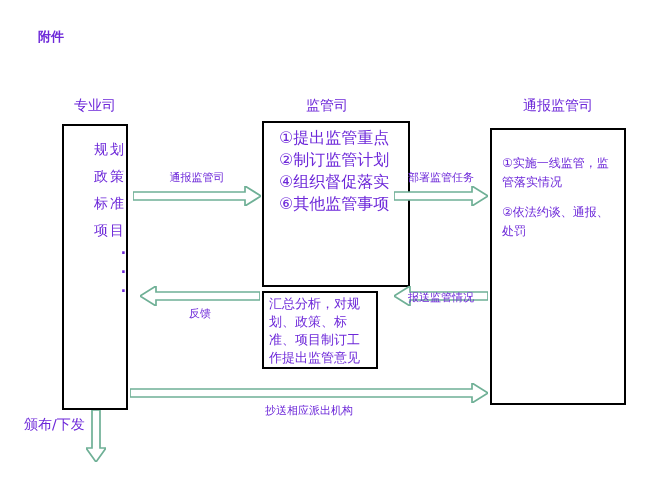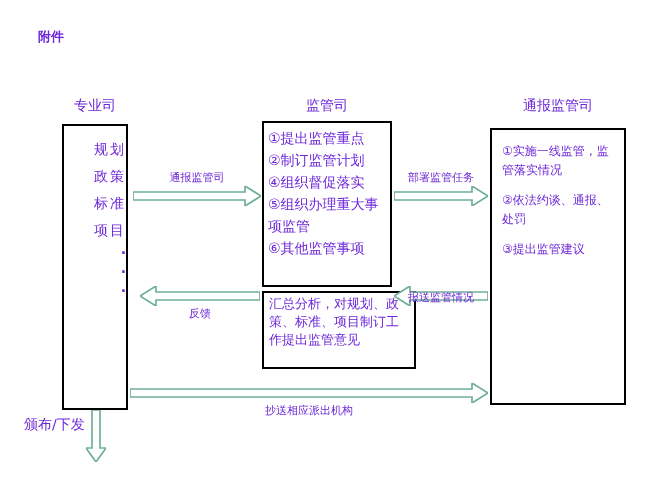--- a/index.html
+++ b/index.html
@@ -12,23 +12,23 @@
   .col-header { position:absolute; top:97px; text-align:center; font-size:14px; }
   .hdr-left { left:62px; width:66px; }
   .hdr-mid { left:262px; width:130px; }
   .hdr-right { left:490px; width:136px; }
 
   .box { position:absolute; border:2px solid #000; background:#fff; box-sizing:border-box; }
   .left-box { left:62px; top:124px; width:66px; height:286px; display:flex; flex-direction:column; align-items:flex-end; padding-top:10px; }
   .left-box .vline { font-size:14px; line-height:27px; letter-spacing:2px; }
   .left-box .vdot  { font-size:14px; line-height:19px; font-weight:700; }
 
-  .middle-box { left:262px; top:121px; width:130px; height:166px; padding:4px 4px; font-size:14px; line-height:22px; }
-  .summary-box { left:262px; top:291px; width:154px; height:78px; padding:2px 5px; font-size:13px; line-height:18px; }
-  .right-box { left:490px; top:128px; width:136px; height:277px; padding:12px 10px; font-size:12px; line-height:19px; }
+  .middle-box { left:262px; top:121px; width:148px; height:166px; padding:4px 15px; font-size:16px; line-height:22px; }
+  .summary-box { left:262px; top:291px; width:116px; height:78px; padding:2px 5px; font-size:13px; line-height:18px; }
+  .right-box { left:490px; top:128px; width:136px; height:277px; padding:24px 10px; font-size:12px; line-height:19px; }
   .right-box .r-item { margin-bottom:11px; }
 
   .arrow { position:absolute; }
   .arrow polygon { fill:#ffffff; stroke-width:1.7; }
   .arrow-label { position:absolute; font-size:11px; text-align:center; white-space:nowrap; }
 </style>
 </head>
 <body>
 
 <div class="canvas">
@@ -46,30 +46,28 @@
     <div class="vline">项目</div>
     <div class="vdot">·</div>
     <div class="vdot">·</div>
     <div class="vdot">·</div>
   </div>
 
   <div class="box middle-box">
     <div>①提出监管重点</div>
     <div>②制订监管计划</div>
     <div>④组织督促落实</div>
-    <div>⑤组织办理重大事项监管</div>
     <div>⑥其他监管事项</div>
   </div>
 
   <div class="box summary-box">汇总分析，对规划、政策、标准、项目制订工作提出监管意见</div>
 
   <div class="box right-box">
     <div class="r-item">①实施一线监管，监管落实情况</div>
     <div class="r-item">②依法约谈、通报、处罚</div>
-    <div class="r-item">③提出监管建议</div>
   </div>
 
   <svg class="arrow" style="left:133px; top:186px;" width="128" height="20">
     <polygon points="0,6 112,6 112,0 128,10 112,20 112,14 0,14" stroke="#6fb096"></polygon>
   </svg>
   <div class="arrow-label" style="left:133px; top:170px; width:128px;font-family:Liberation Serif, serif;">通报监管司</div>
 
   <svg class="arrow" style="left:394px; top:186px;" width="94" height="20">
     <polygon points="0,6 78,6 78,0 94,10 78,20 78,14 0,14" stroke="#6fb096"></polygon>
   </svg>

